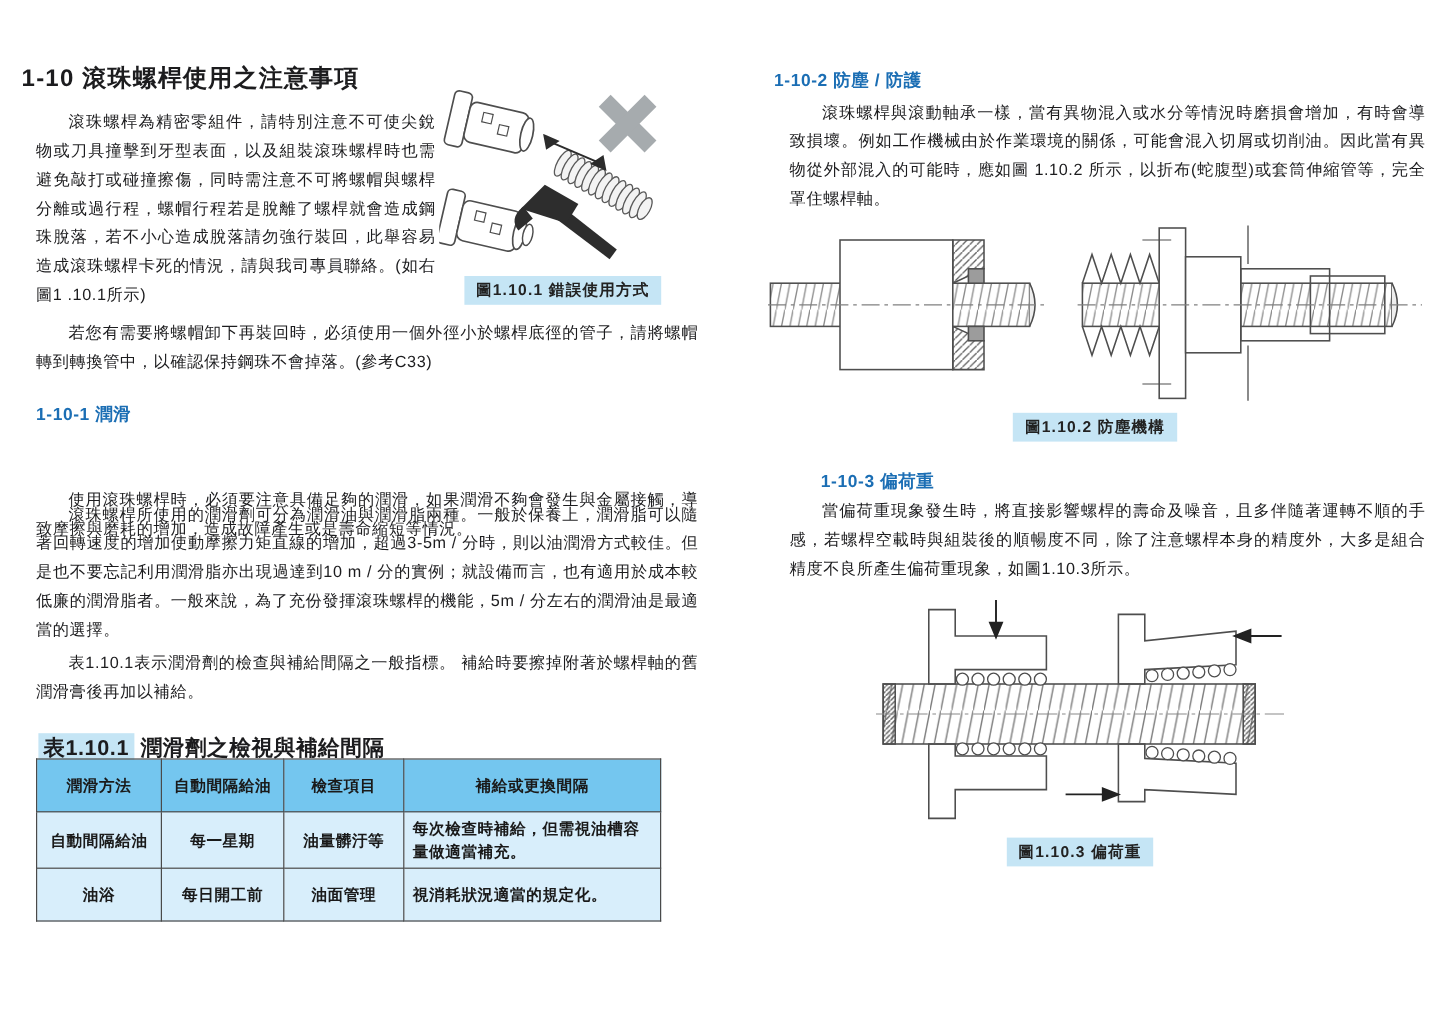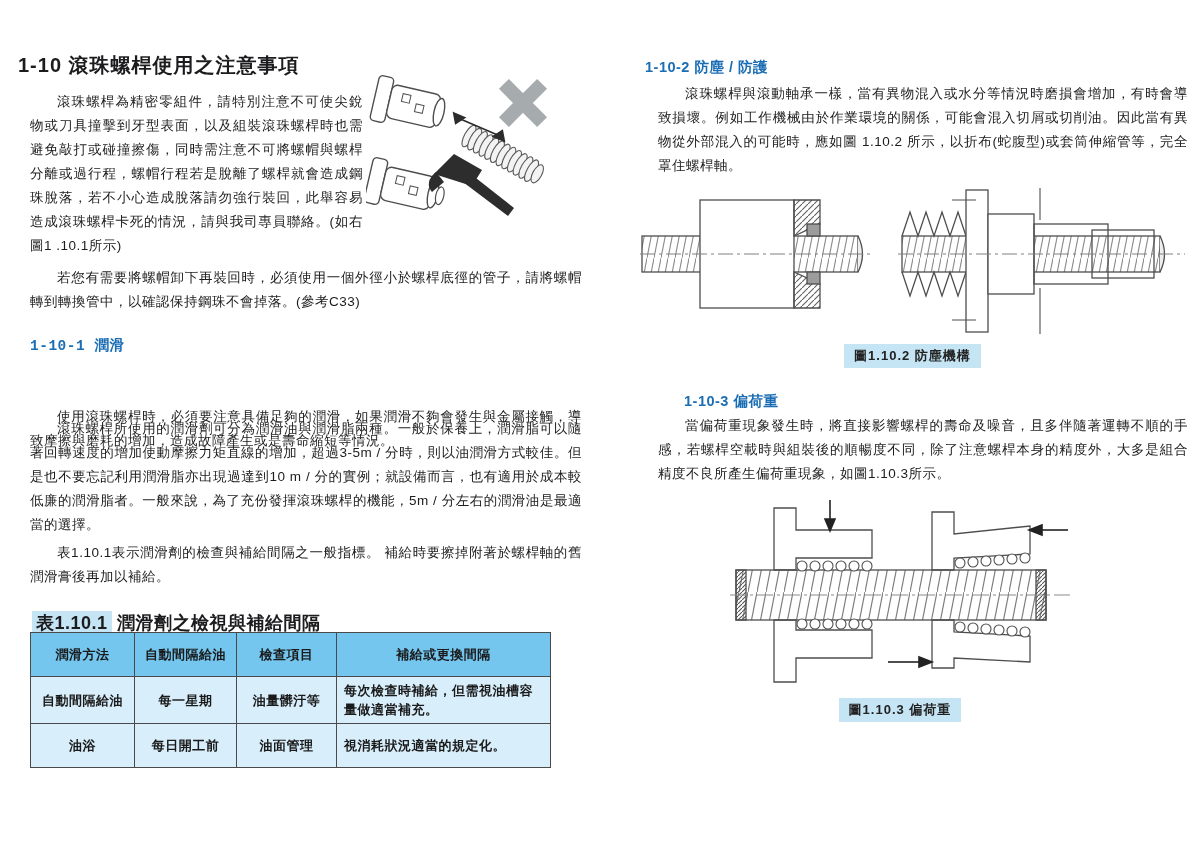--- a/index.html
+++ b/index.html
@@ -100,25 +100,28 @@
         <polygon points="86,49 98,49 92,58" transform="rotate(23,92,52)"></polygon>
         <polygon points="128,73 140,73 134,64" transform="rotate(23,134,70)"></polygon>
       </g>
 
       <g fill="#2d2d2d">
         <polygon points="93,113 101,105 148,142 142,150"></polygon>
         <polygon points="68,108 88,88 116,104 106,120"></polygon>
         <path d="M70,106 q-12,10 -4,20 l12,-10 z"></path>
       </g>
     </svg>
+    <div class="fig-caption" style="margin-top:6px;">
+      <span>圖1.10.1 錯誤使用方式</span>
+    </div>
   </div>
 
   <p class="body abs" style="left:30px;top:266px;width:552px;">若您有需要將螺帽卸下再裝回時，必須使用一個外徑小於螺桿底徑的管子，請將螺帽轉到轉換管中，以確認保持鋼珠不會掉落。(參考C33)</p>
 
-  <div class="abs sec-heading" style="left:30px;top:336px;font-family:Liberation Mono, monospace;">1-10-1 潤滑</div>
+  <div class="abs sec-heading" style="left:30px;top:336px;">1-10-1 潤滑</div>
 
   <p class="body abs" style="left:30px;top:357px;width:552px;margin-top:48px;">使用滾珠螺桿時，必須要注意具備足夠的潤滑，如果潤滑不夠會發生與金屬接觸，導致摩擦與磨耗的增加，造成故障產生或是壽命縮短等情況。</p>
 
   <p class="body abs" style="left:30px;top:417px;width:552px;">滾珠螺桿所使用的潤滑劑可分為潤滑油與潤滑脂兩種。一般於保養上，潤滑脂可以隨著回轉速度的增加使動摩擦力矩直線的增加，超過3-5m / 分時，則以油潤滑方式較佳。但是也不要忘記利用潤滑脂亦出現過達到10 m / 分的實例；就設備而言，也有適用於成本較低廉的潤滑脂者。一般來說，為了充份發揮滾珠螺桿的機能，5m / 分左右的潤滑油是最適當的選擇。</p>
 
   <p class="body abs" style="left:30px;top:541px;width:552px;">表1.10.1表示潤滑劑的檢查與補給間隔之一般指標。 補給時要擦掉附著於螺桿軸的舊潤滑膏後再加以補給。</p>
 
   <div class="abs tbl-caption" style="left:32px;top:611px;">
     <span class="tag">表1.10.1</span>
     <span>潤滑劑之檢視與補給間隔</span>

